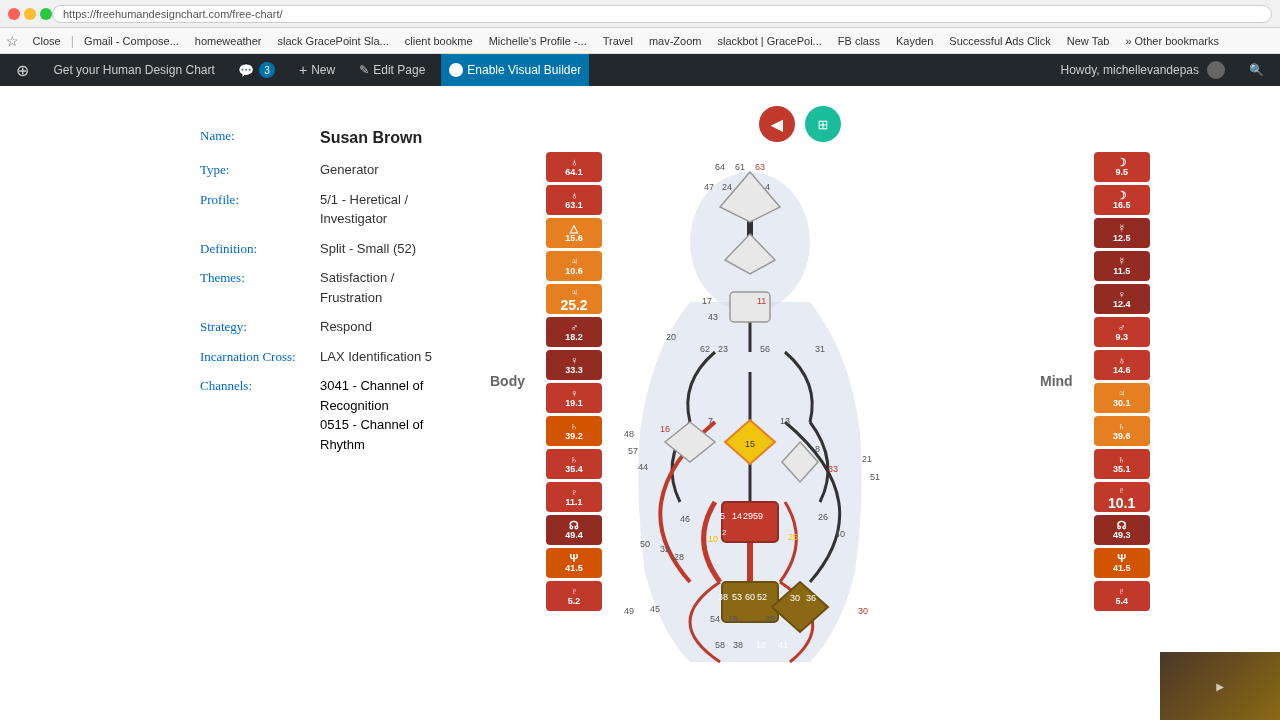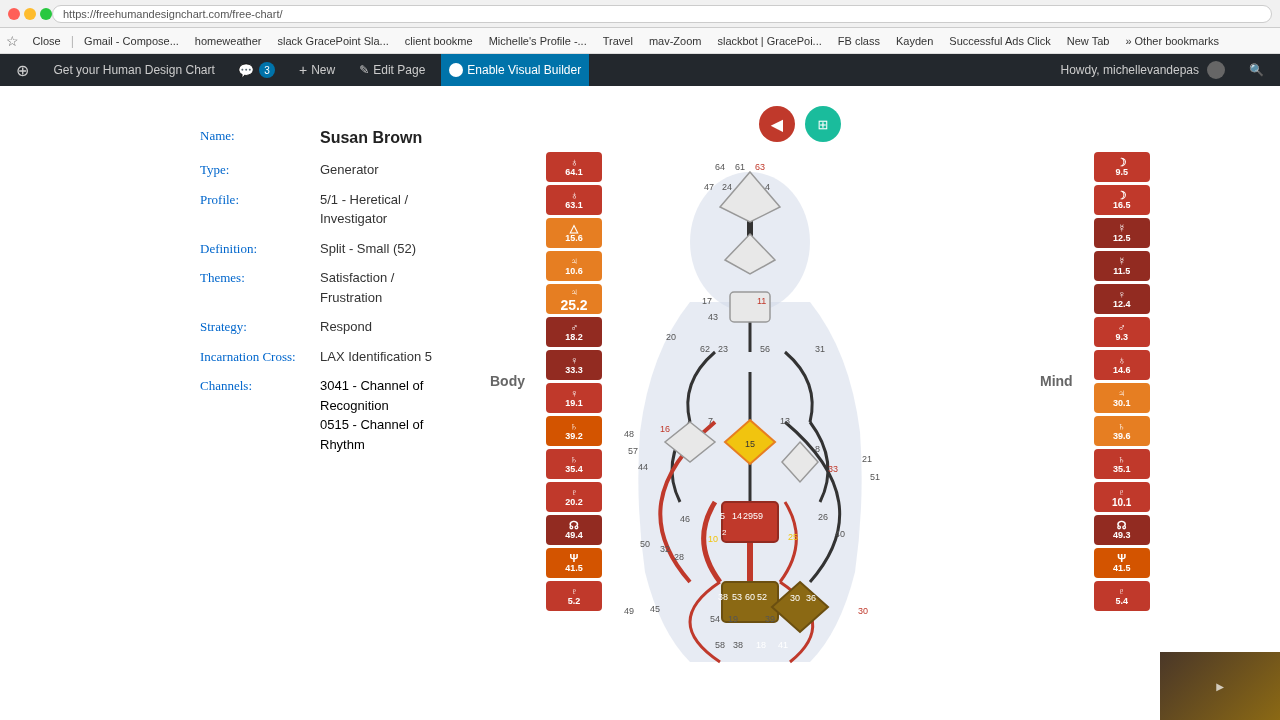--- a/index.html
+++ b/index.html
@@ -350,21 +350,21 @@
             <div class="chakra-tile tile-orange2" style="margin-bottom: 3px;">
               <span style="font-size:11px">♄</span>
               <span style="font-size:9px">39.2</span>
             </div>
             <div class="chakra-tile tile-red" style="margin-bottom: 3px;">
               <span style="font-size:11px">♄</span>
               <span style="font-size:9px">35.4</span>
             </div>
             <div class="chakra-tile tile-red" style="margin-bottom: 3px;">
               <span style="font-size:11px">♇</span>
-              <span style="font-size:9px">20.2</span>
+              <span style="font-size:9px">11.1</span>
             </div>
             <div class="chakra-tile tile-darkred" style="margin-bottom: 3px;">
               <span style="font-size:11px">☊</span>
               <span style="font-size:9px">49.4</span>
             </div>
             <div class="chakra-tile tile-orange2" style="margin-bottom: 3px;">
               <span style="font-size:11px">Ψ</span>
               <span style="font-size:9px">41.5</span>
             </div>
             <div class="chakra-tile tile-red" style="margin-bottom: 3px;">
@@ -538,21 +538,21 @@
             <div class="chakra-tile tile-orange" style="margin-bottom: 3px;">
               <span style="font-size:11px">♄</span>
               <span style="font-size:9px">39.6</span>
             </div>
             <div class="chakra-tile tile-red" style="margin-bottom: 3px;">
               <span style="font-size:11px">♄</span>
               <span style="font-size:9px">35.1</span>
             </div>
             <div class="chakra-tile tile-red" style="margin-bottom: 3px;">
               <span style="font-size:11px">♇</span>
-              <span style="font-size:10px">10.1</span>
+              <span style="font-size:14px">10.1</span>
             </div>
             <div class="chakra-tile tile-darkred" style="margin-bottom: 3px;">
               <span style="font-size:11px">☊</span>
               <span style="font-size:9px">49.3</span>
             </div>
             <div class="chakra-tile tile-orange2" style="margin-bottom: 3px;">
               <span style="font-size:11px">Ψ</span>
               <span style="font-size:9px">41.5</span>
             </div>
             <div class="chakra-tile tile-red" style="margin-bottom: 3px;">

